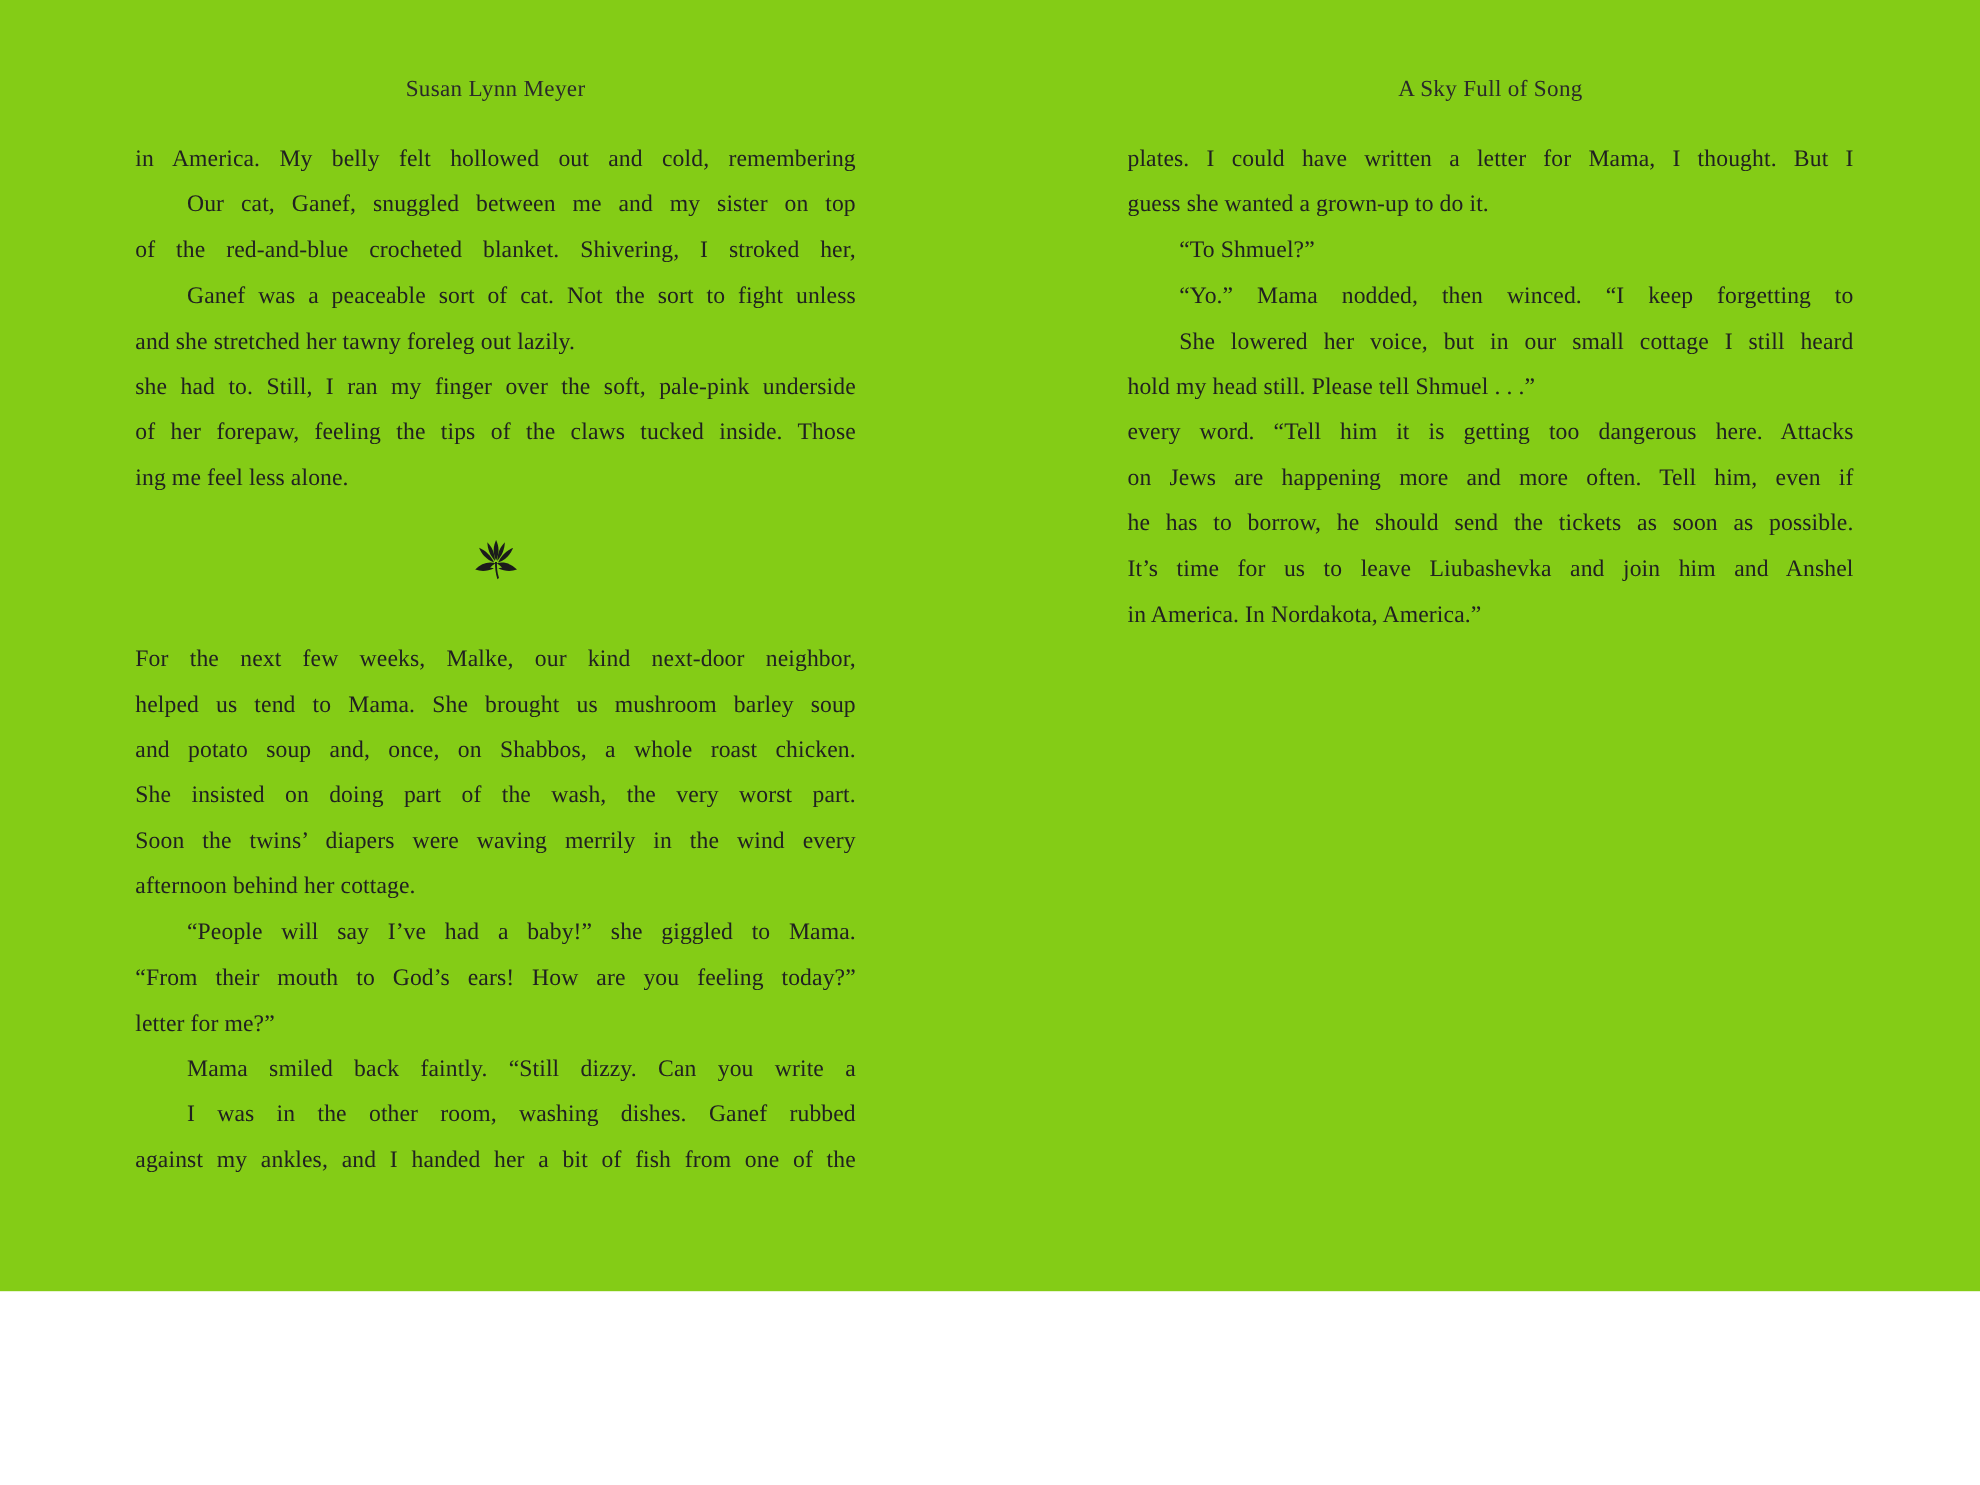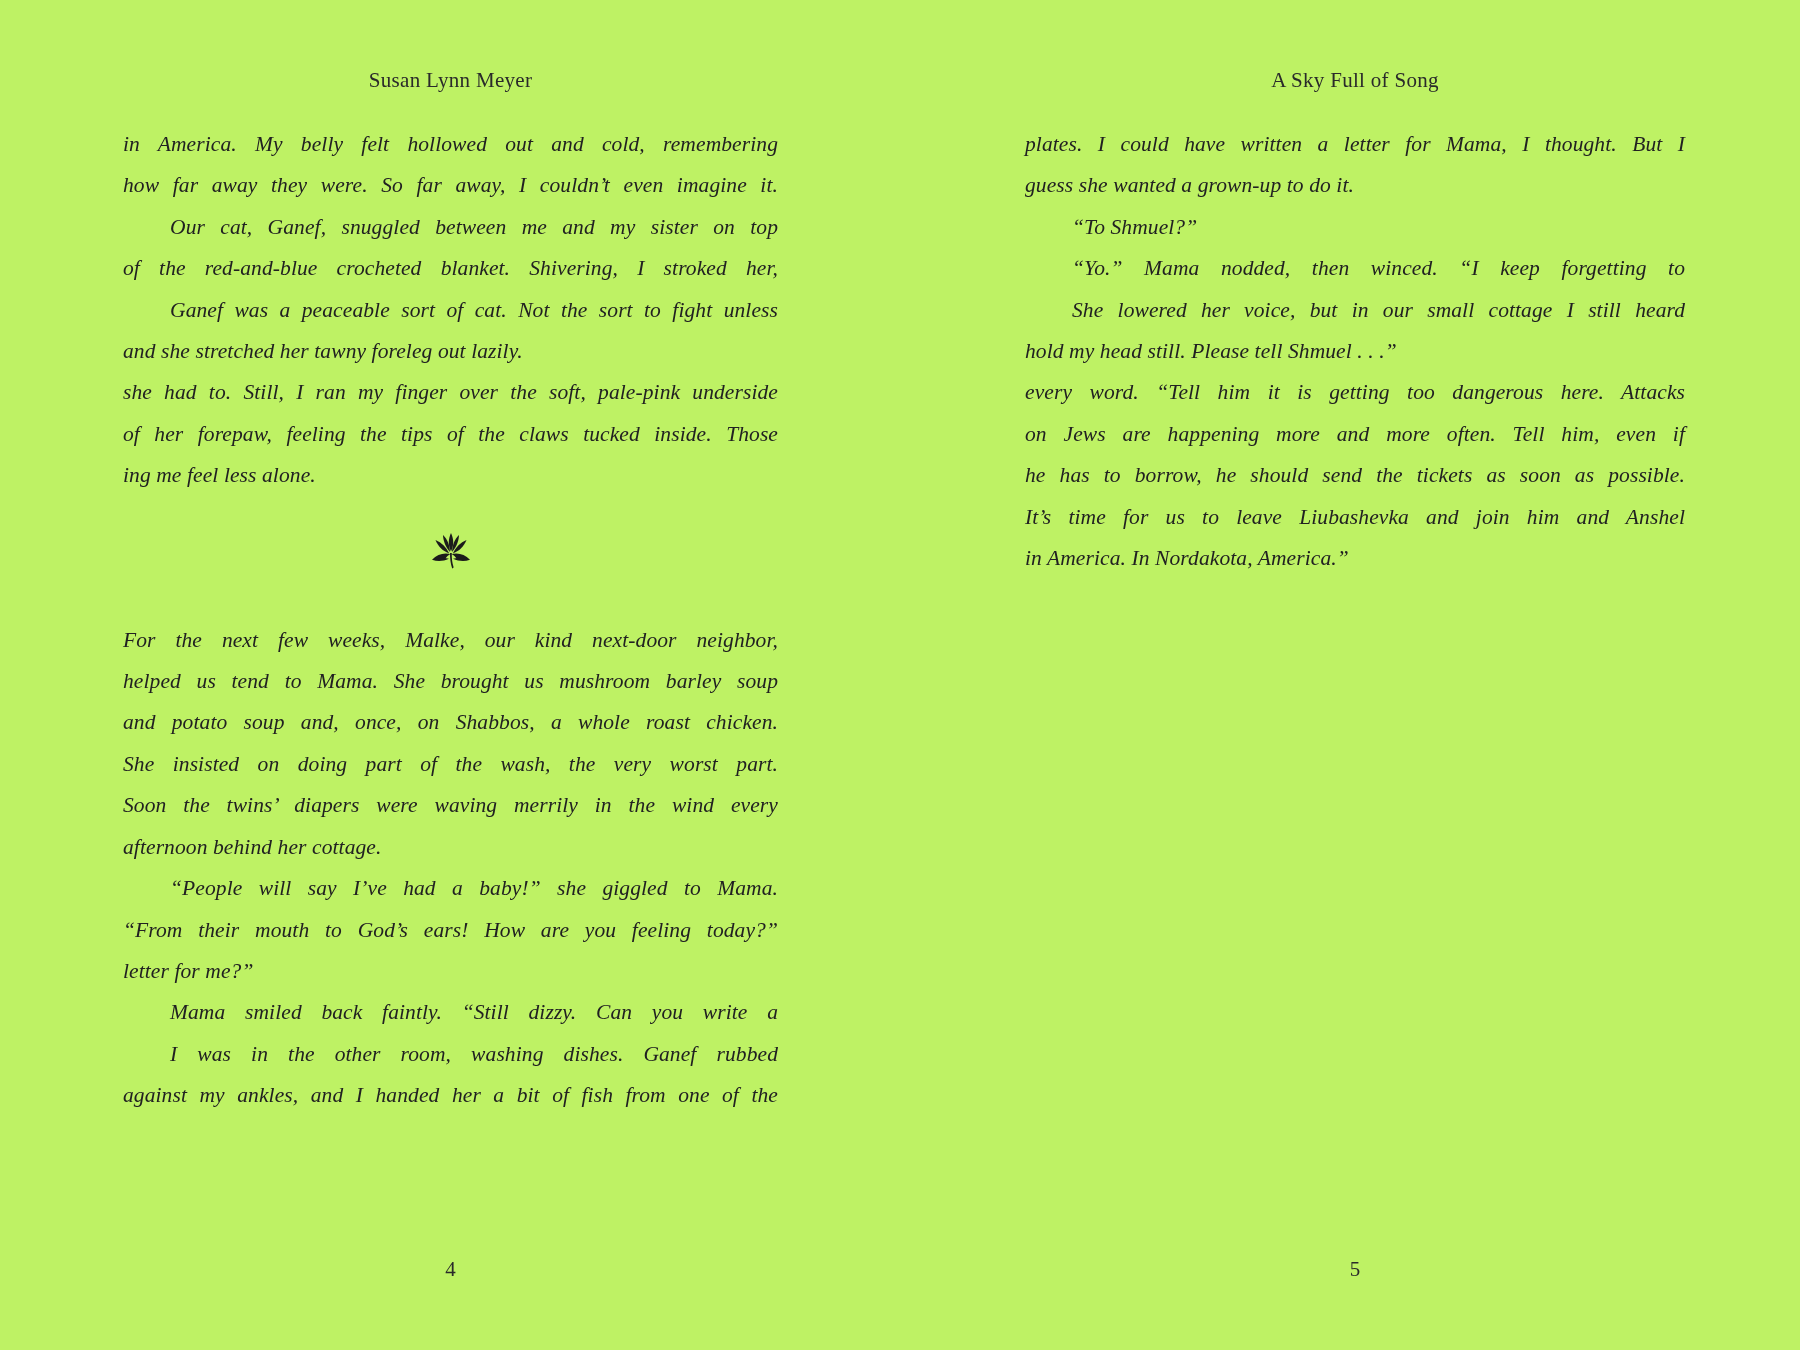--- a/index.html
+++ b/index.html
@@ -3,22 +3,22 @@
 <meta charset="utf-8">
 <style>
   html, body {
     margin: 0;
     padding: 0;
     background: #ffffff;
   }
   .canvas {
     position: relative;
     width: 1800px;
-    height: 1350px;
-    background: #bef264;
+    height: 1174px;
+    background: #84cc16;
     overflow: hidden;
     font-family: "Liberation Serif", "DejaVu Serif", serif;
     color: #212121;
   }
   .page {
     position: absolute;
     top: 0;
     height: 100%;
   }
   .page.left  { left: 123px;  width: 655px; }
@@ -32,21 +32,20 @@
     text-align: center;
     font-size: 21px;
     color: #2a2a2a;
     letter-spacing: 0.3px;
   }
   .page-body {
     position: absolute;
     top: 124px;
     left: 0;
     right: 0;
-    font-style: italic;
   }
   .ln {
     font-size: 21.5px;
     line-height: 41.4px;
     text-align: justify;
     text-align-last: justify;
     color: #212121;
     letter-spacing: 0.1px;
   }
   .ln.last { text-align-last: left; }
@@ -71,21 +70,20 @@
 </style>
 </head>
 <body>
 
 <div class="canvas">
 
   <section class="page left">
     <div class="running-head">Susan Lynn Meyer</div>
     <div class="page-body">
       <div class="ln j">in America. My belly felt hollowed out and cold, remembering</div>
-      <div class="ln j">how far away they were. So far away, I couldn’t even imagine it.</div>
       <div class="ln j ind">Our cat, Ganef, snuggled between me and my sister on top</div>
       <div class="ln j">of the red-and-blue crocheted blanket. Shivering, I stroked her,</div>
       <div class="ln j ind">Ganef was a peaceable sort of cat. Not the sort to fight unless</div>
       <div class="ln last">and she stretched her tawny foreleg out lazily.</div>
       <div class="ln j">she had to. Still, I ran my finger over the soft, pale-pink underside</div>
       <div class="ln j">of her forepaw, feeling the tips of the claws tucked inside. Those</div>
       <div class="ln last">ing me feel less alone.</div>
 
       <div class="ornament">
         <svg width="40" height="38" viewBox="0 0 40 38" aria-hidden="true">

